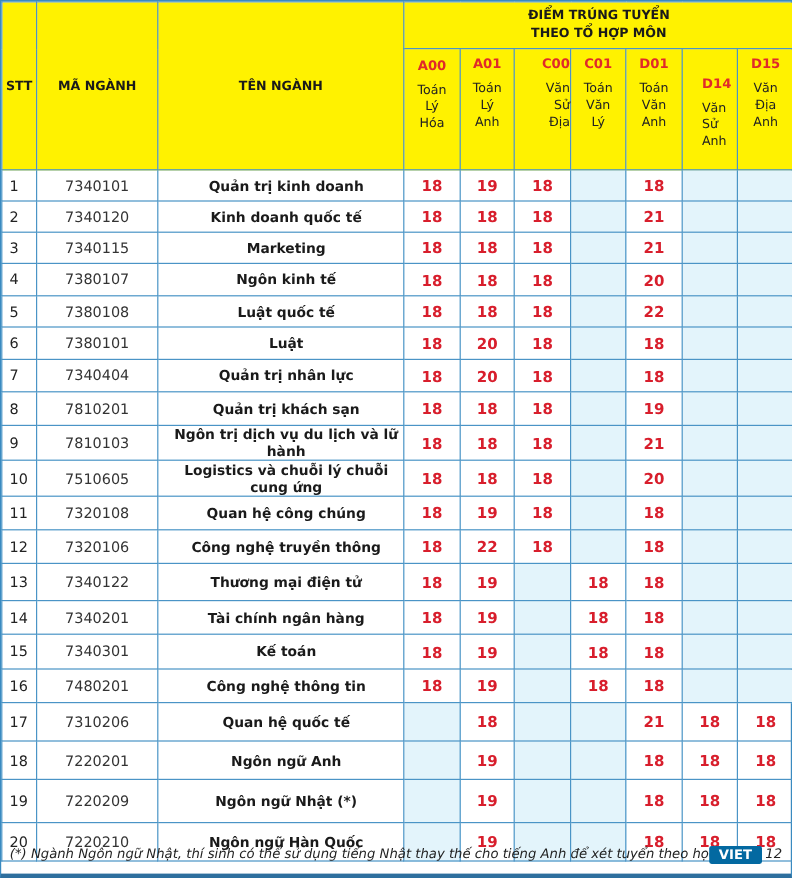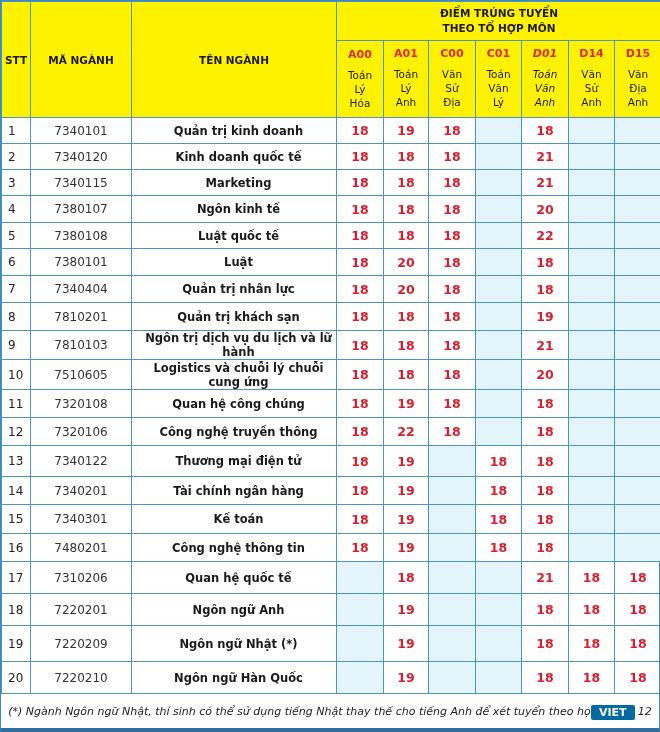--- a/index.html
+++ b/index.html
@@ -55,45 +55,45 @@
             </div>
           </th>
           <th class="combo-cell" style="vertical-align: top; padding: 0px;">
             <div class="code" style="color:#e02a2a;font-size:11px;font-weight:bold;padding-top:6px;height:20px">A01</div>
             <div style="font-weight:normal;font-size:10.5px;line-height:14px;color:#222">
               <div>Toán</div>
               <div>Lý</div>
               <div>Anh</div>
             </div>
           </th>
-          <th class="combo-cell" style="vertical-align: top; padding: 0px;">
+          <th class="combo-cell" style="vertical-align: top; padding: 0px; text-align: right;">
             <div class="code" style="color:#e02a2a;font-size:11px;font-weight:bold;padding-top:6px;height:20px">C00</div>
             <div style="font-weight:normal;font-size:10.5px;line-height:14px;color:#222">
               <div>Văn</div>
               <div>Sử</div>
               <div>Địa</div>
             </div>
           </th>
           <th class="combo-cell" style="vertical-align: top; padding: 0px;">
             <div class="code" style="color:#e02a2a;font-size:11px;font-weight:bold;padding-top:6px;height:20px">C01</div>
             <div style="font-weight:normal;font-size:10.5px;line-height:14px;color:#222">
               <div>Toán</div>
               <div>Văn</div>
               <div>Lý</div>
             </div>
           </th>
-          <th class="combo-cell" style="vertical-align: top; padding: 0px; font-style: italic;">
+          <th class="combo-cell" style="vertical-align: top; padding: 0px;">
             <div class="code" style="color:#e02a2a;font-size:11px;font-weight:bold;padding-top:6px;height:20px">D01</div>
             <div style="font-weight:normal;font-size:10.5px;line-height:14px;color:#222">
               <div>Toán</div>
               <div>Văn</div>
               <div>Anh</div>
             </div>
           </th>
-          <th class="combo-cell" style="vertical-align: top; padding: 0px;">
+          <th class="combo-cell" style="vertical-align: top; padding: 16px;">
             <div class="code" style="color:#e02a2a;font-size:11px;font-weight:bold;padding-top:6px;height:20px">D14</div>
             <div style="font-weight:normal;font-size:10.5px;line-height:14px;color:#222">
               <div>Văn</div>
               <div>Sử</div>
               <div>Anh</div>
             </div>
           </th>
           <th class="combo-cell" style="vertical-align: top; padding: 0px;">
             <div class="code" style="color:#e02a2a;font-size:11px;font-weight:bold;padding-top:6px;height:20px">D15</div>
             <div style="font-weight:normal;font-size:10.5px;line-height:14px;color:#222">

